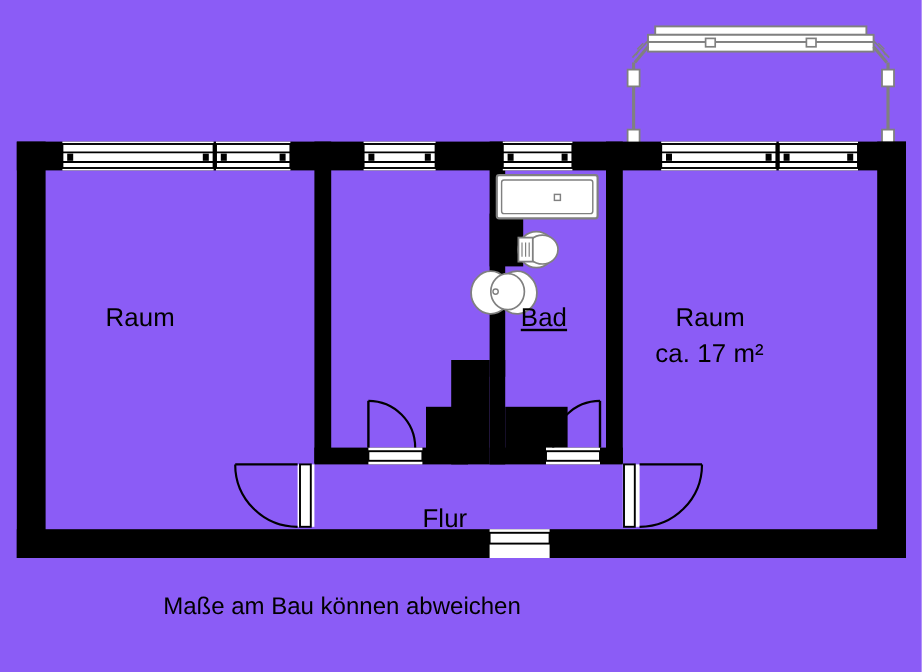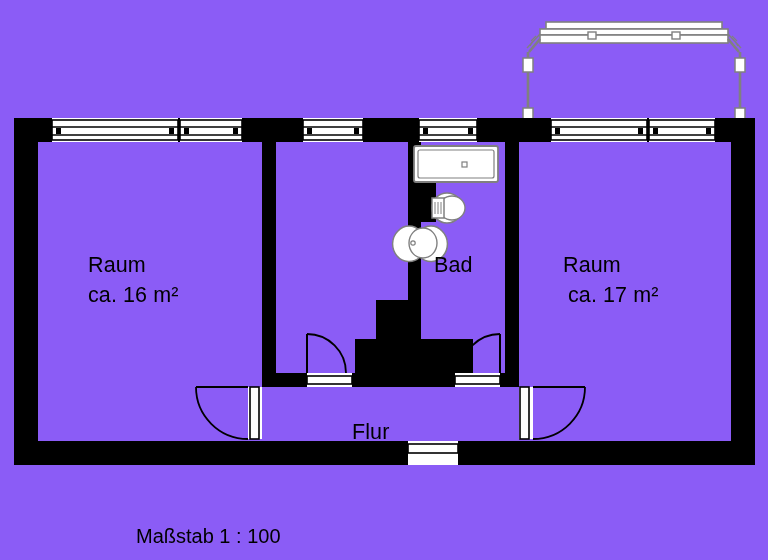--- a/index.html
+++ b/index.html
@@ -199,25 +199,24 @@
       <g>
         <path d="M416,231 a15,16 0 0 1 22,0 a15,16 0 0 1 -22,26 a15,16 0 0 1 -22,-26 a15,16 0 0 1 22,0 z" stroke-width="1.5" transform="translate(4,0)"></path>
         <ellipse cx="423" cy="243" rx="14" ry="15" stroke-width="1.4"></ellipse>
         <circle cx="413" cy="243" r="2.2" stroke-width="1.2"></circle>
       </g>
     </g>
 
   </svg>
 
   <div class="lbl room" style="left:88px; top:251px;">Raum</div>
-  <div class="lbl room" style="left:88px; top:281px;">ca. 16 m²</div>
-
-
-  <div class="lbl room" style="left:434px; top:251px;">Bad</div>
+
+
+  <div class="lbl room" style="left:434px; top:251px;text-decoration:underline;">Bad</div>
 
   <div class="lbl room" style="left:563px; top:251px;">Raum</div>
-  <div class="lbl room" style="left:568px; top:281px;">ca. 17 m²</div>
+  <div class="lbl room" style="left:546px; top:281px;">ca. 17 m²</div>
 
   <div class="lbl room" style="left:352px; top:418px;">Flur</div>
 
-  <div class="note" style="left:136px; top:521px;">Maßstab 1 : 100</div>
+  <div class="note" style="left:136px; top:491px;">Maße am Bau können abweichen</div>
 
 </div>
 
 </body></html>

